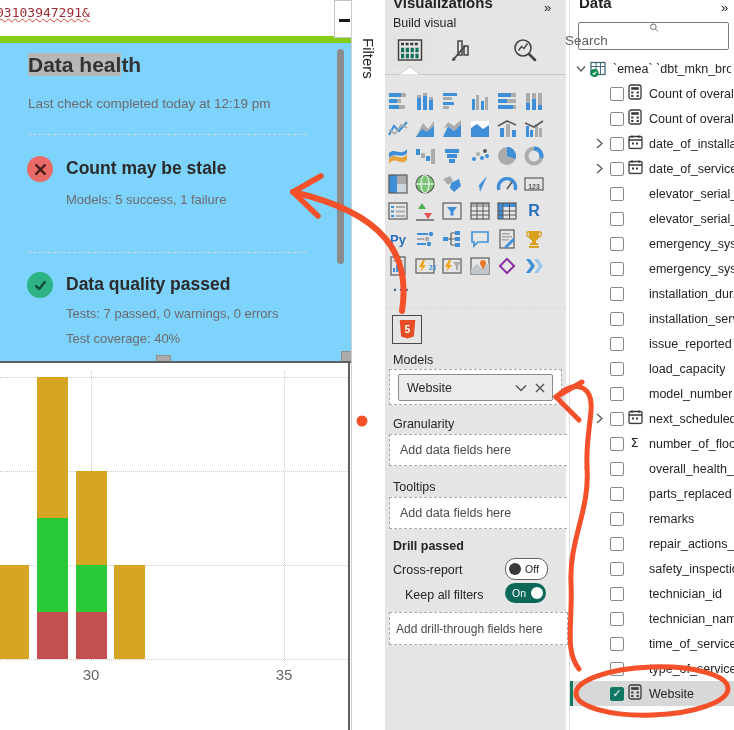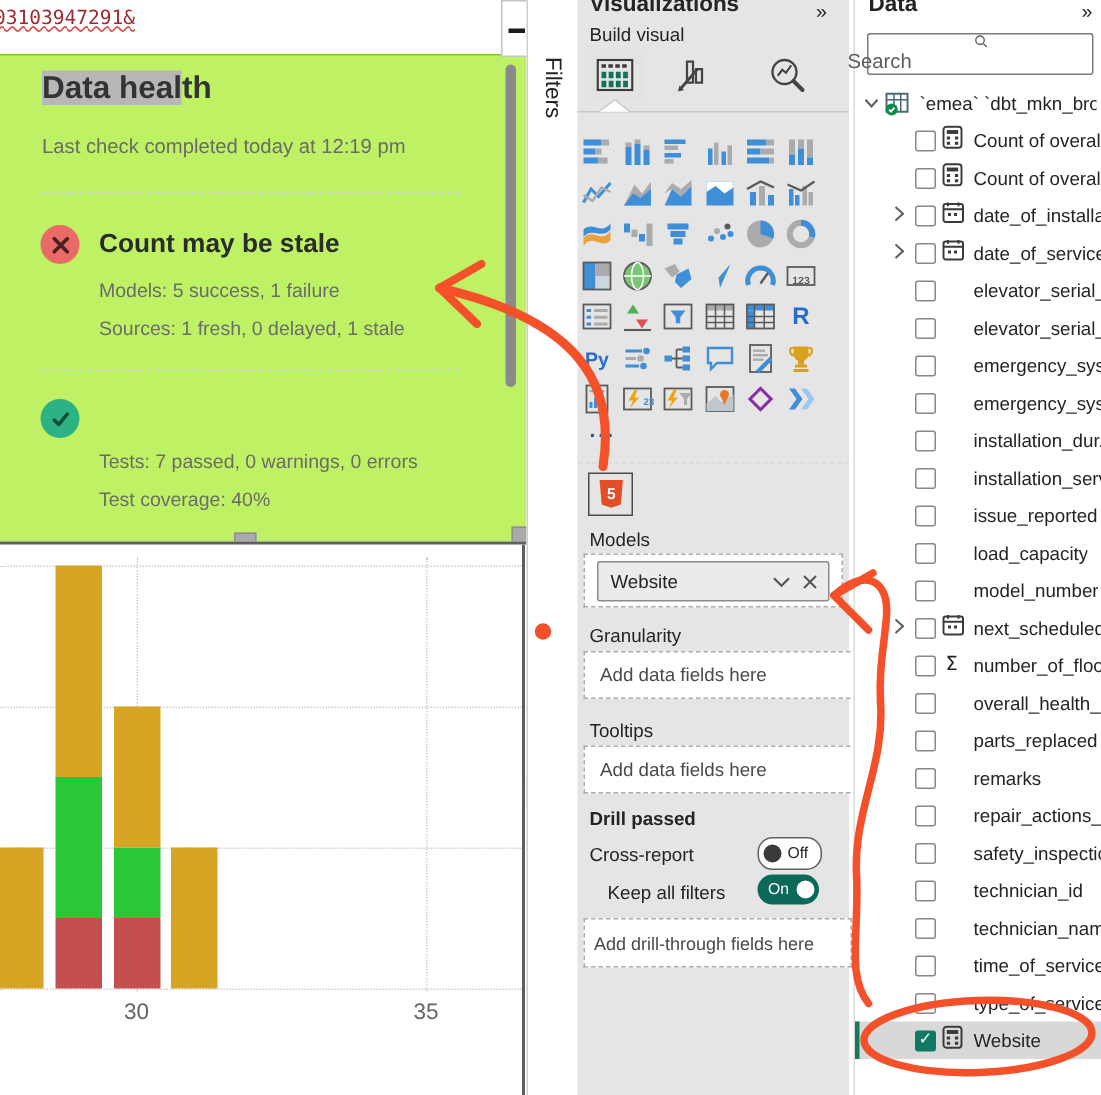--- a/index.html
+++ b/index.html
@@ -3,21 +3,21 @@
 <meta charset="utf-8">
 <style>
   html,body{margin:0;padding:0;background:#fff;}
   #app{position:relative;width:734px;height:730px;overflow:hidden;background:#fff;
        font-family:"Liberation Sans",sans-serif;color:#252423;}
   .abs{position:absolute;}
   
   #url-frag{left:-4px;top:5px;font-family:"DejaVu Sans Mono",monospace;font-size:13px;color:#9e2a2f;
             text-decoration:underline wavy #e0433d;text-decoration-thickness:1px;}
   #canvas{left:0;top:0;width:351px;height:730px;background:#fff;}
-  #card{left:0;top:36px;width:351px;height:325px;background:#bef264;border-top:1px solid #84cc16;}
+  #card{left:0;top:36px;width:351px;height:325px;background:#7dd3fc;border-top:7px solid #84cc16;}
   #card-title{left:28px;top:10px;font-size:21px;font-weight:700;color:#333;}
   #card-title .hl{background:#b7b7b7;}
   #card-sub{left:28px;top:53px;font-size:13.5px;color:#6a6a6a;}
   .dashsep{left:28px;width:278px;border-top:1.5px dashed #d4d4d4;}
   .sec-icon{width:26px;height:26px;border-radius:50%;display:flex;align-items:center;justify-content:center;}
   .sec-title{font-size:17.5px;font-weight:700;color:#2b2b2b;}
   .sec-line{font-size:13px;color:#6b6b6b;}
   #card-scroll{left:337px;top:6px;width:7px;height:215px;background:#8b8b8b;border-radius:4px;}
   .handle{background:#aaa;border:1px solid #8f8f8f;}
   #min-box{left:334px;top:0;width:18px;height:36px;background:#fff;border:1px solid #c4c4c4;}
@@ -95,29 +95,29 @@
       <div id="card-sub" class="abs">Last check completed today at 12:19 pm</div>
       <div class="abs dashsep" style="top:91px"></div>
 
       <div class="abs sec-icon" style="left:27px;top:113px;background:#ea6a68">
         <svg width="13" height="13" viewBox="0 0 12 12">
             <path d="M2 2 L10 10 M10 2 L2 10" stroke="#4a1f1f" stroke-width="2.2" stroke-linecap="round"></path>
           </svg>
       </div>
       <div class="abs sec-title" style="left:66px;top:115px">Count may be stale</div>
       <div class="abs sec-line" style="left:66px;top:149px">Models: 5 success, 1 failure</div>
-      <div class="abs sec-line" style="left:66px;top:174px">Sources: 1 fresh, 0 delayed, 1 stale</div>
 
       <div class="abs dashsep" style="top:209px"></div>
 
       <div class="abs sec-icon" style="left:27px;top:229px;background:#2db383">
         <svg width="13" height="13" viewBox="0 0 12 12">
             <path d="M2 6.5 L4.8 9.2 L10 2.8" stroke="#0e4d36" stroke-width="2.2" fill="none" stroke-linecap="round" stroke-linejoin="round"></path>
           </svg>
       </div>
+      <div class="abs sec-title" style="left:66px;top:231px">Data quality passed</div>
       <div class="abs sec-line" style="left:66px;top:263px">Tests: 7 passed, 0 warnings, 0 errors</div>
       <div class="abs sec-line" style="left:66px;top:288px">Test coverage: 40%</div>
 
       <div id="card-scroll" class="abs"></div>
     </div>
 
     <div class="abs handle" style="left:156px;top:355px;width:13px;height:9px"></div>
     <div class="abs handle" style="left:341px;top:351px;width:12px;height:9px"></div>
     <div class="abs handle" style="left:344px;top:520px;width:8px;height:15px"></div>
 

